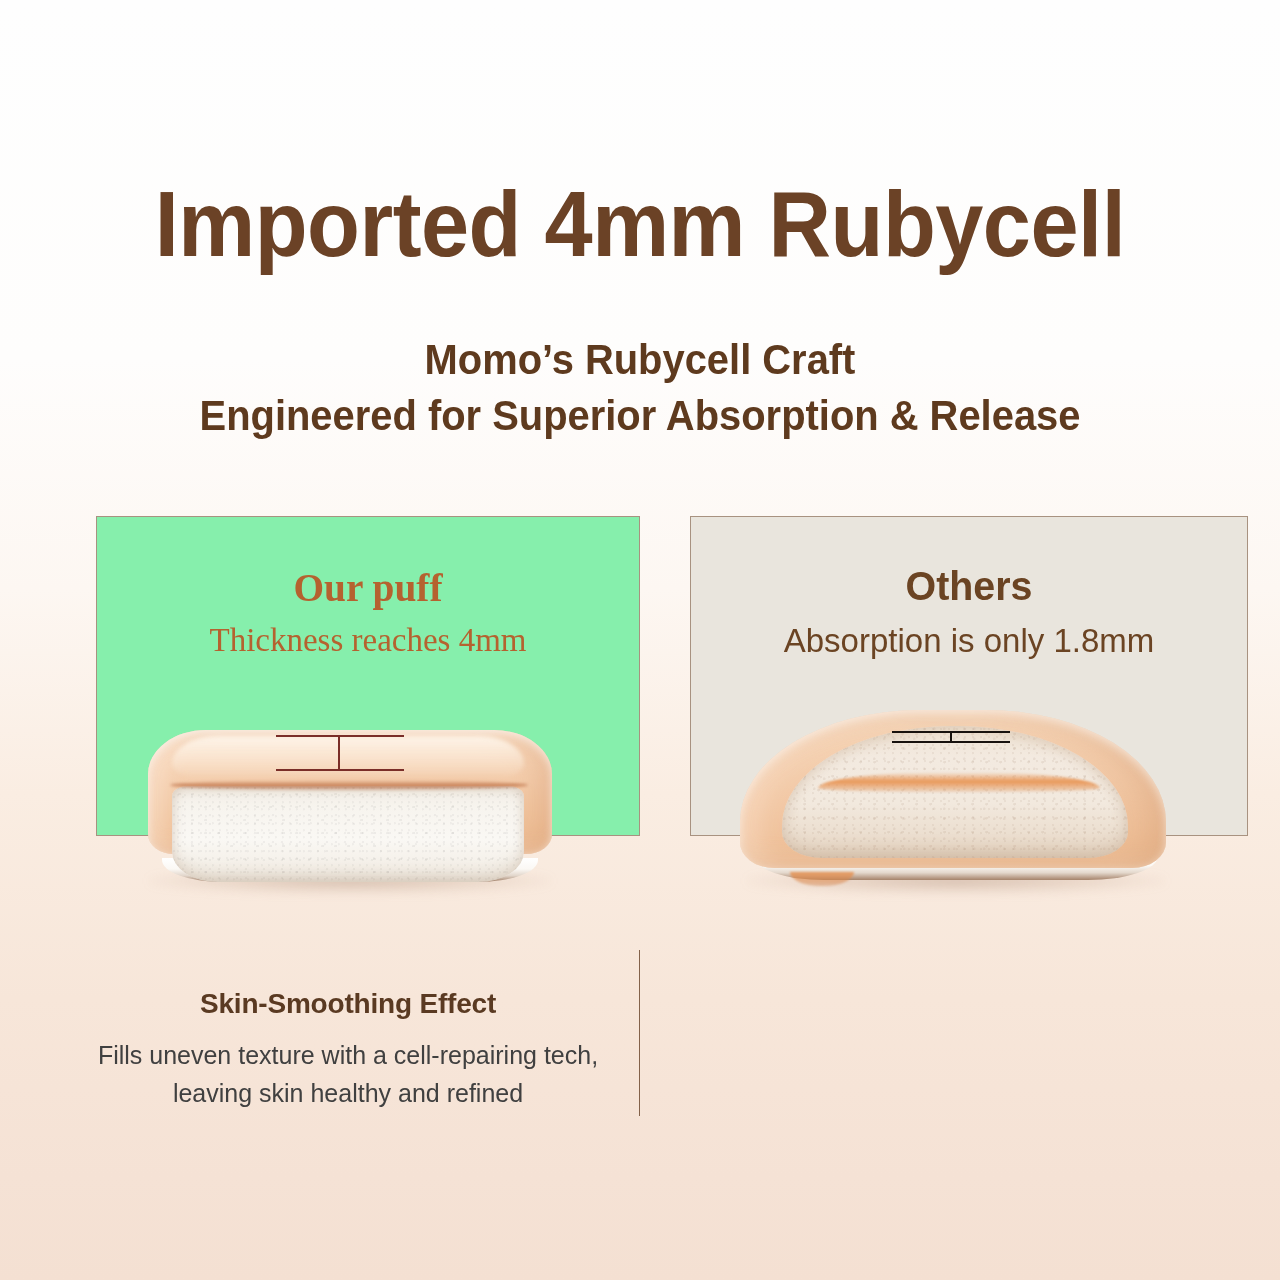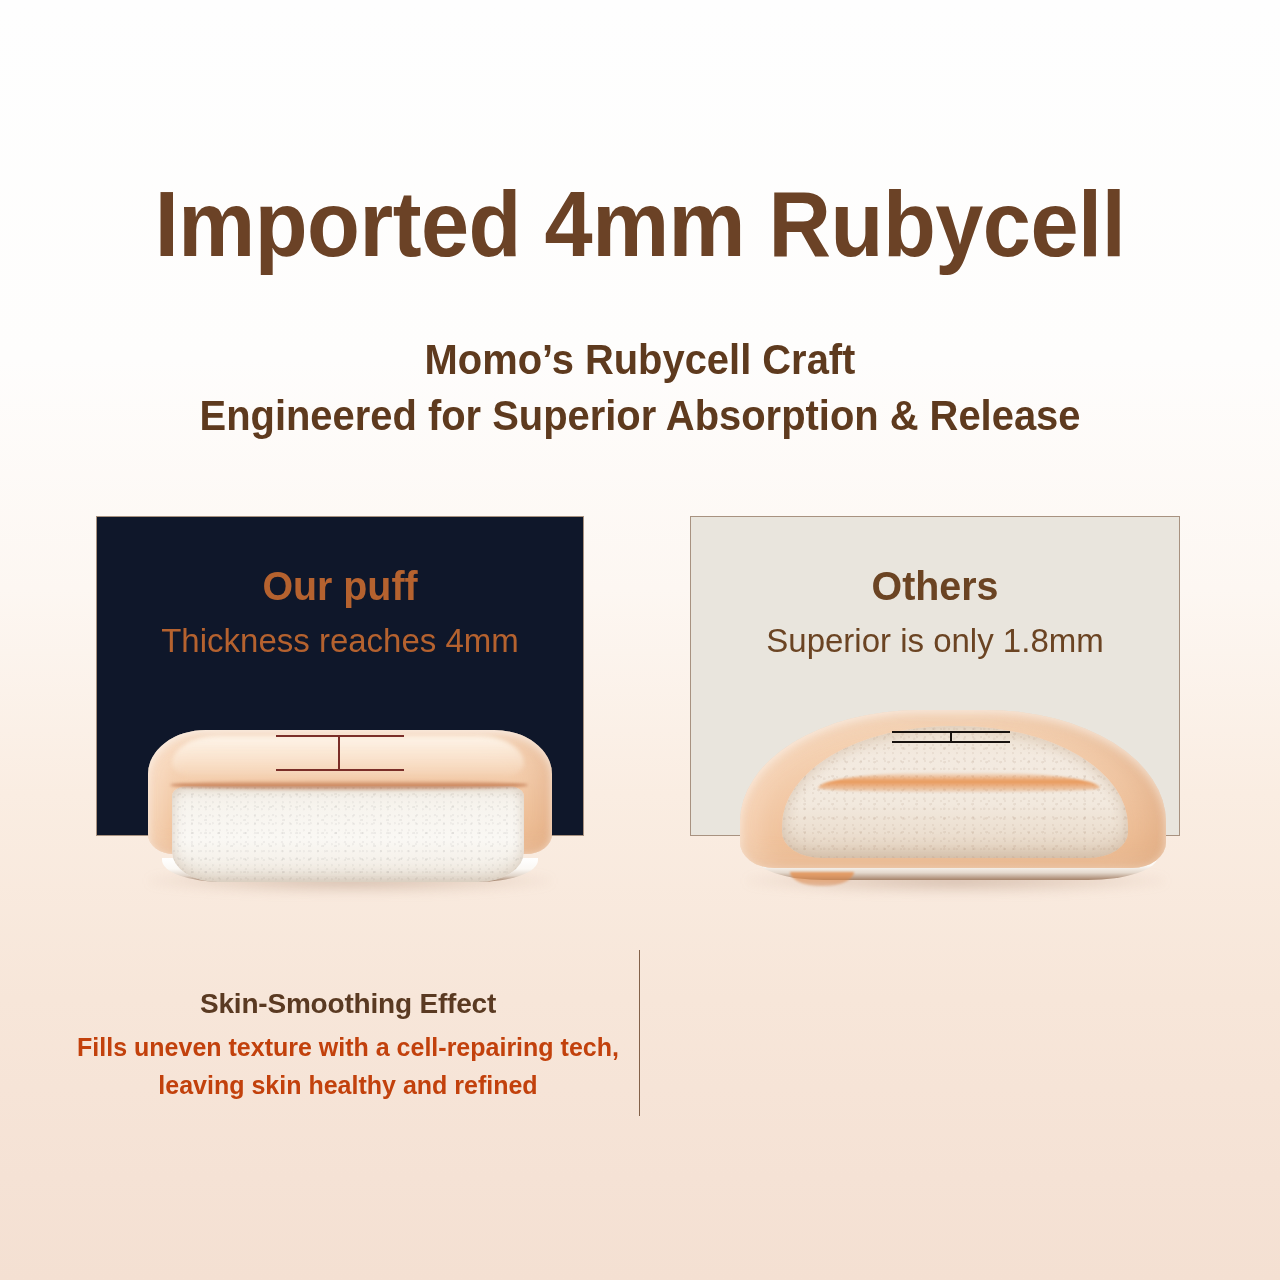--- a/index.html
+++ b/index.html
@@ -39,22 +39,22 @@
   }
   .subtitle .line2 { display:block; }
 
   
   .panel {
     position:absolute;
     top:516px;
     height:320px;
     border:1.4px solid #A89280;
   }
-  .panel-left  { left:96px;  width:488px; background:#0f172a; }
-  .panel-right { left:690px; width:490px; background:#E9E5DD; }
+  .panel-left  { left:96px;  width:544px; background:#86efac;font-family:Liberation Serif, serif; }
+  .panel-right { left:690px; width:558px; background:#E9E5DD; }
 
   .panel-heading {
     position:absolute; left:0; right:0; top:46px;
     text-align:center;
     font-size:41px;
     font-weight:700;
     transform: scaleX(0.96);
   }
   .panel-left  .panel-heading { color:#B5622F; }
   .panel-right .panel-heading { color:#6B4423; }
@@ -187,22 +187,22 @@
 
   .feature { position:absolute; top:16px; text-align:center; }
   .feature-left  { left:72px;  width:552px; }
   .feature-right { left:656px; width:552px; }
 
   .feature-title {
     font-size:28px; font-weight:700; color:#5A3A22;
     letter-spacing:-0.2px;
   }
   .feature-desc {
-    margin-top:8px;
-    font-size:25px; font-weight:700; color:#c2410c;
+    margin-top:16px;
+    font-size:25px; font-weight:400; color:#404040;
     line-height:1.52;
   }
 
   .feature-divider {
     position:absolute; left:639px; top:950px;
     width:1.4px; height:166px;
     background:#6E4A30;
     opacity:0.85;
   }
 </style>
@@ -216,21 +216,21 @@
   <span class="line2">Engineered for Superior Absorption &amp; Release</span>
 </div>
 
 <div class="panel panel-left">
   <div class="panel-heading">Our puff</div>
   <div class="panel-sub">Thickness reaches 4mm</div>
 </div>
 
 <div class="panel panel-right">
   <div class="panel-heading">Others</div>
-  <div class="panel-sub">Superior is only 1.8mm</div>
+  <div class="panel-sub">Absorption is only 1.8mm</div>
 </div>
 
 <div class="puff-stage puff-left">
   <div class="puff-shadow"></div>
   <div class="pl-base"></div>
   <div class="pl-rim"></div>
   <div class="pl-rim-sheen"></div>
   <div class="pl-sponge"></div>
   <div class="pl-innerline"></div>
 </div>

